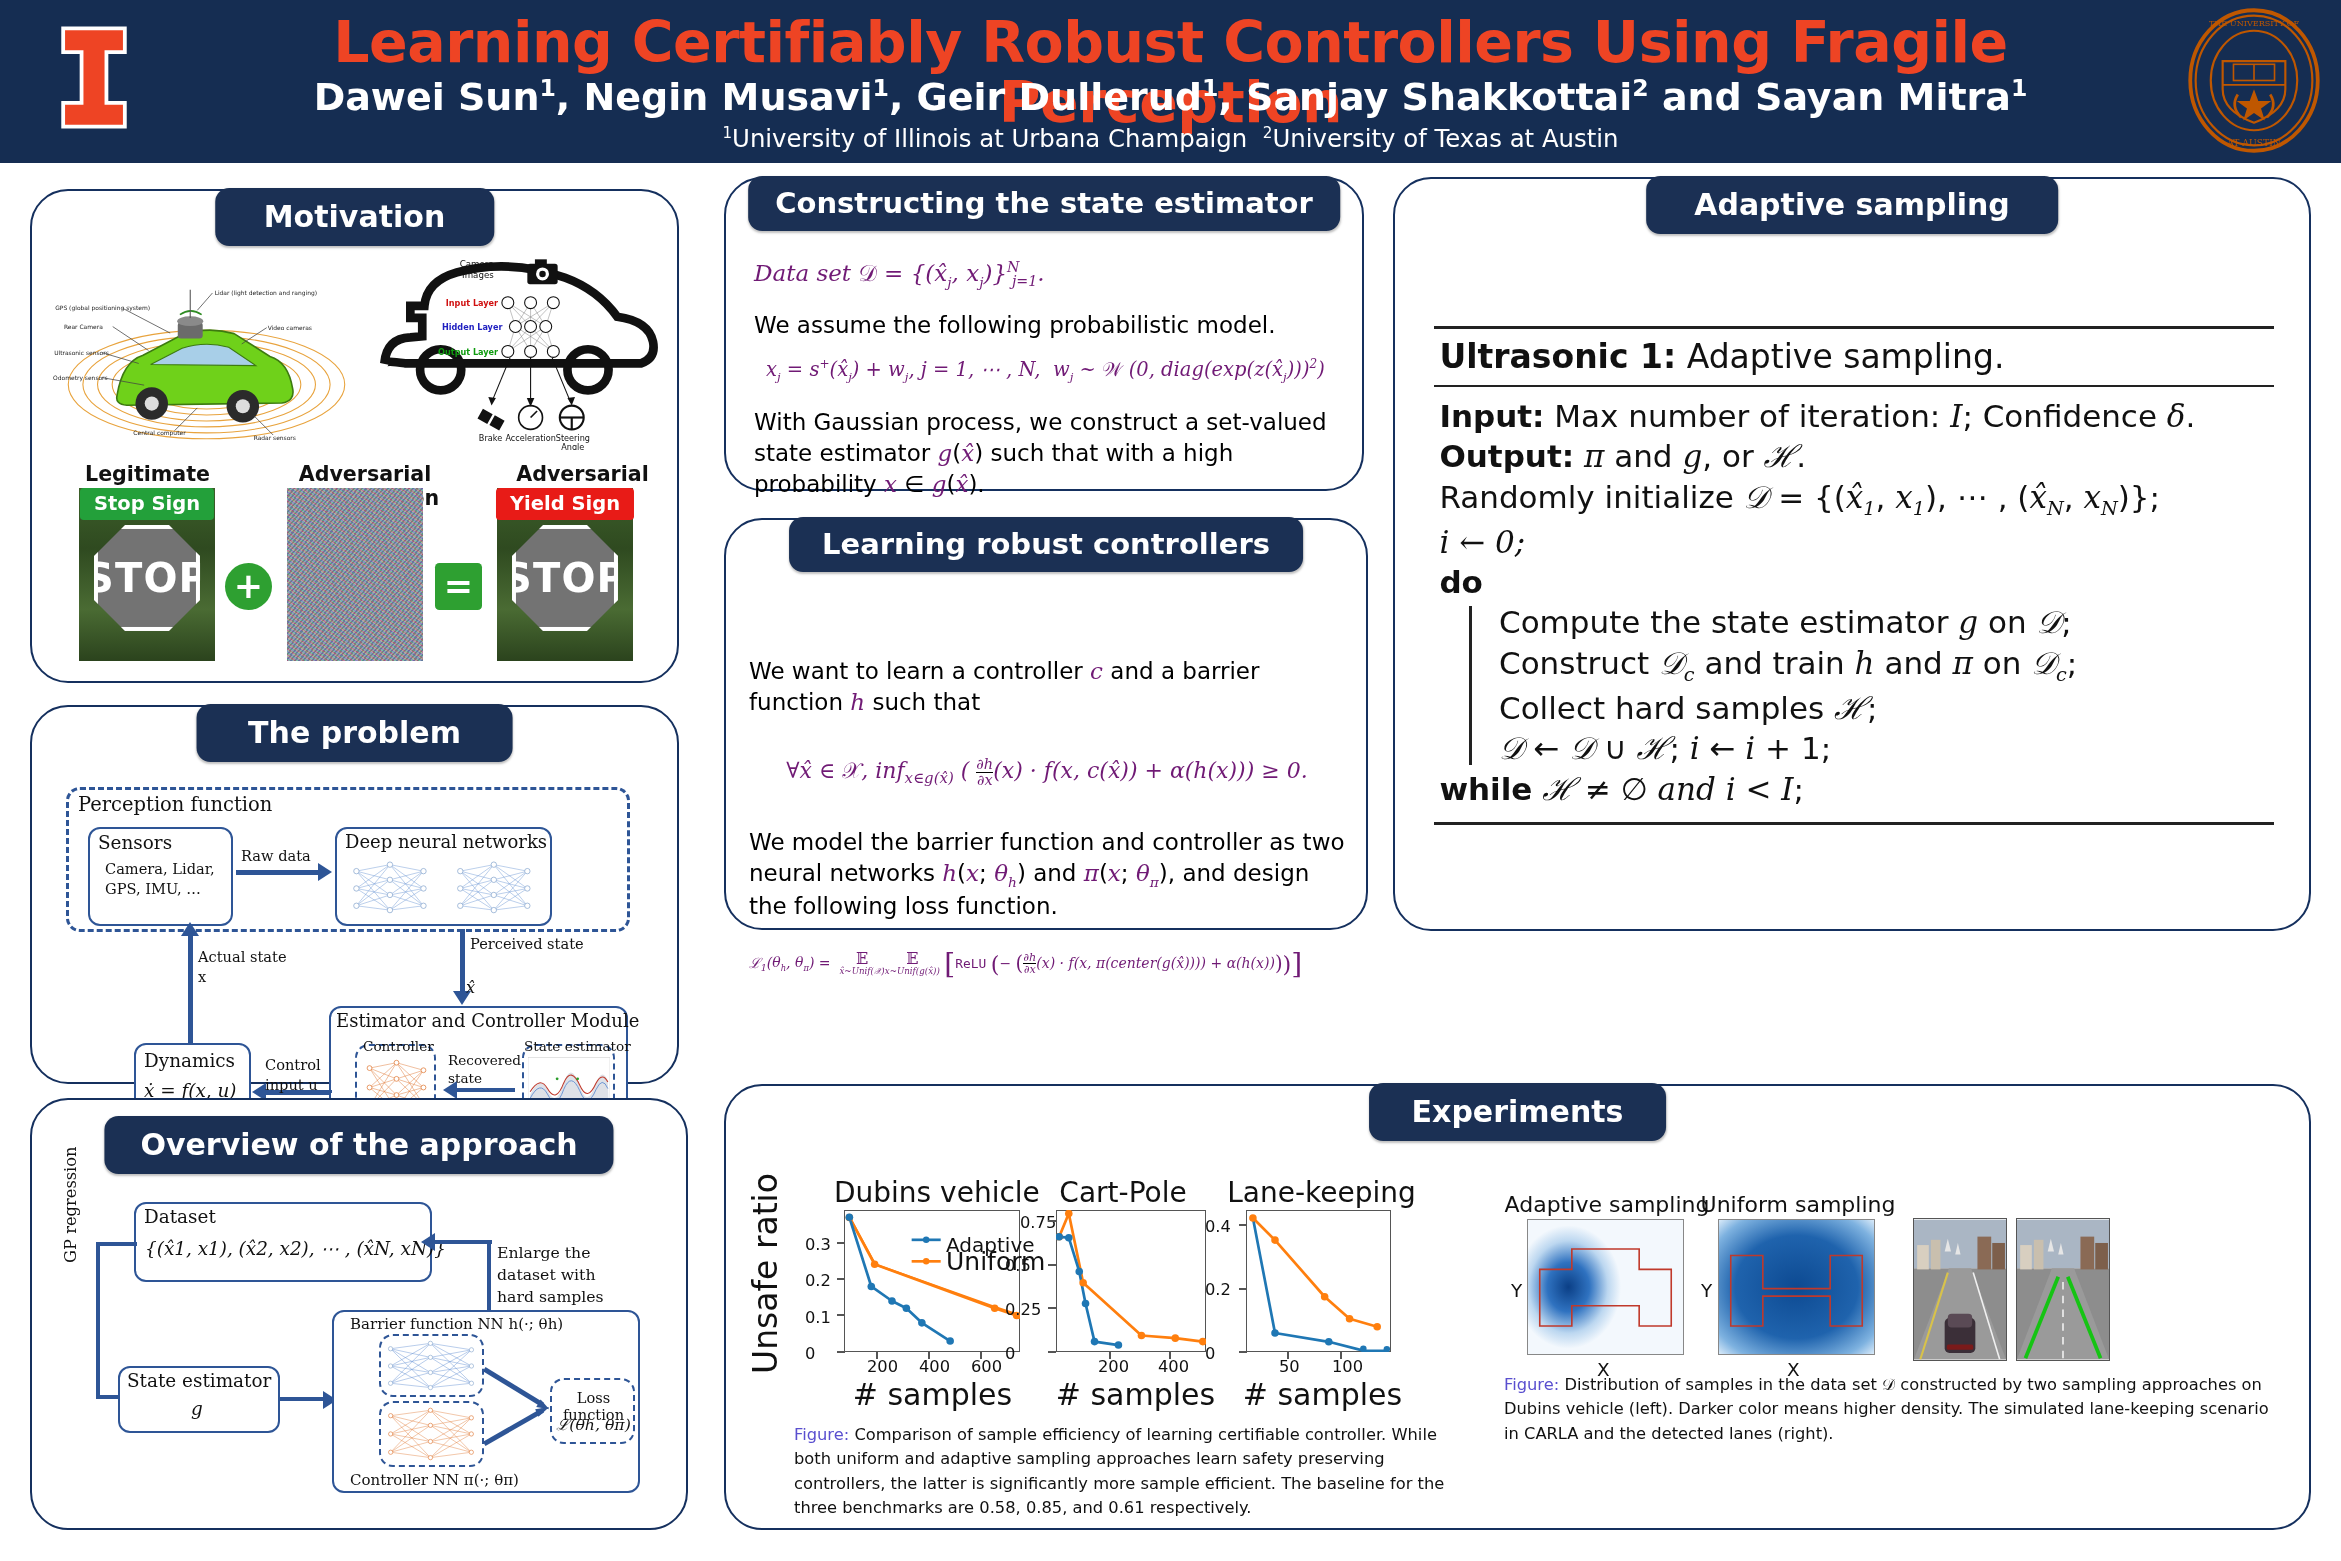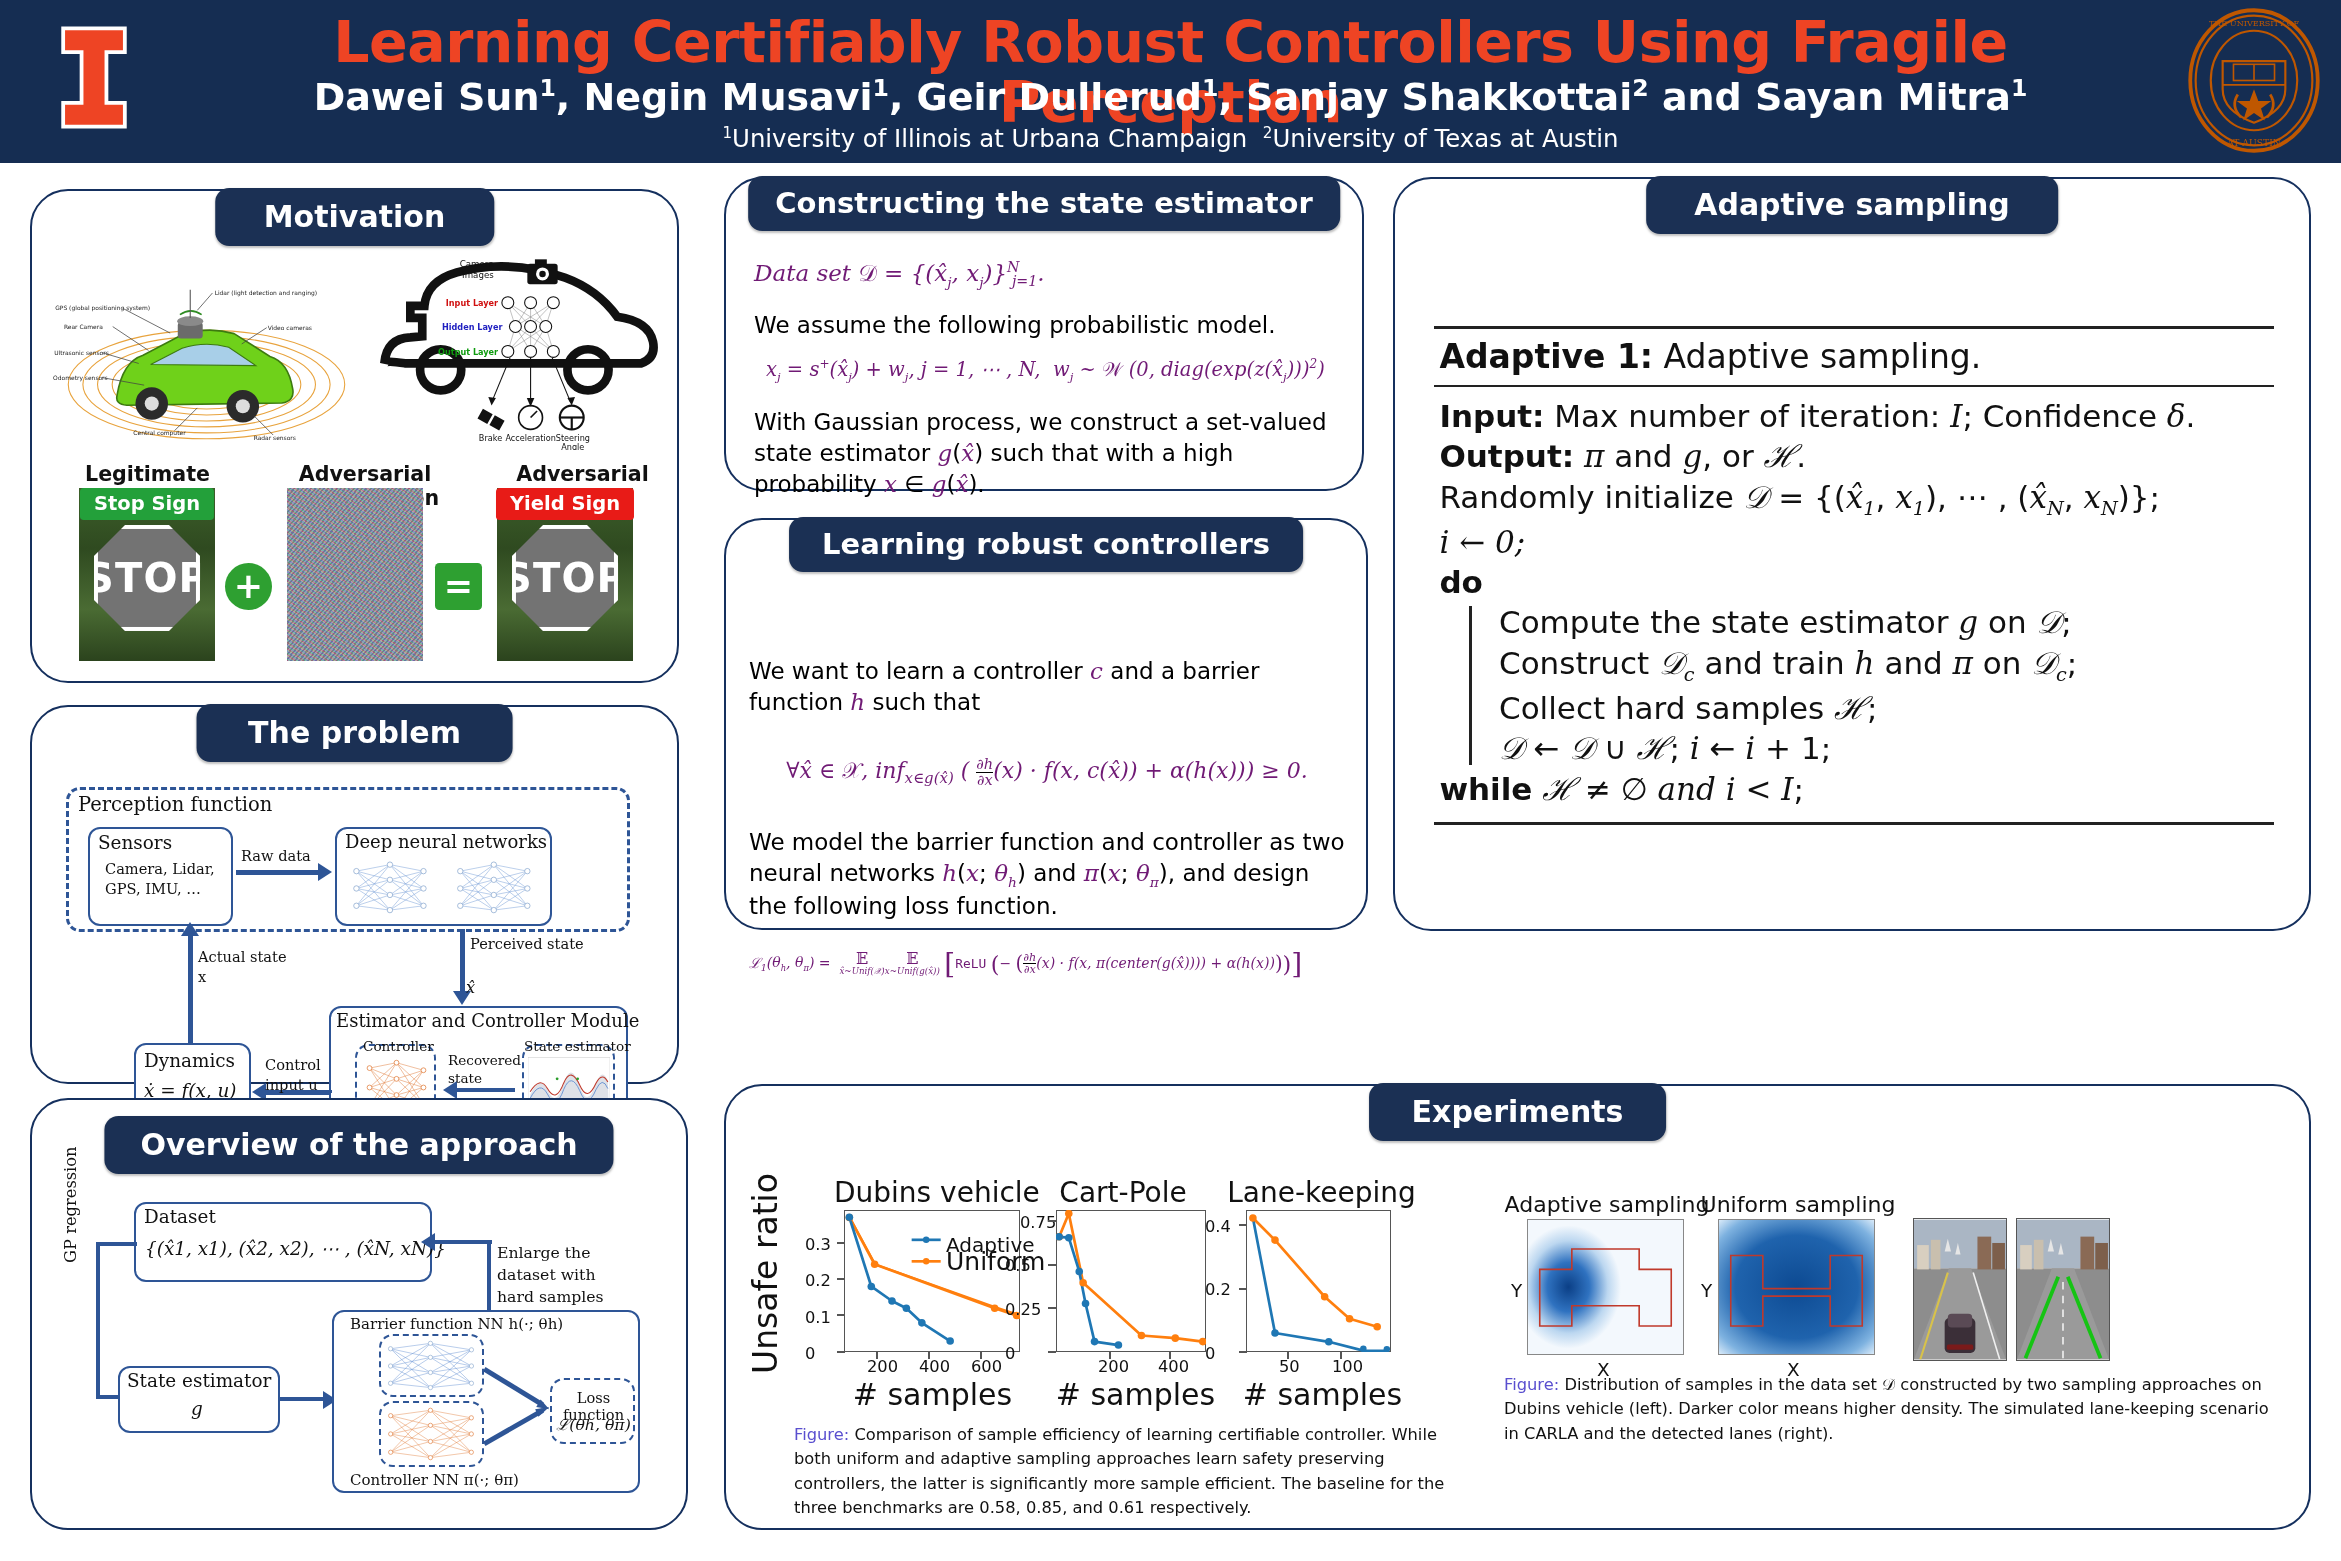--- a/index.html
+++ b/index.html
@@ -685,21 +685,21 @@
         <span style="font-size:2.0em; vertical-align:middle; font-style:normal;">[</span><span style="font-style:normal; font-family:'DejaVu Sans Mono',monospace; font-size:.92em;">ReLU</span> <span style="font-size:1.6em; vertical-align:middle; font-style:normal;">(</span>− <span style="font-size:1.4em; vertical-align:middle; font-style:normal;">(</span><span style="display:inline-block; text-align:center; vertical-align:middle; font-size:.8em; line-height:1.0;"><span style="display:block; border-bottom:1.1px solid #000;">∂<i>h</i></span><span style="display:block;">∂<i>x</i></span></span>(<i>x</i>) · <i>f</i>(<i>x</i>, π(center(<i>g</i>(<i>x̂</i>)))) + α(<i>h</i>(<i>x</i>))<span style="font-size:1.4em; vertical-align:middle; font-style:normal;">)</span><span style="font-size:1.6em; vertical-align:middle; font-style:normal;">)</span><span style="font-size:2.0em; vertical-align:middle; font-style:normal;">]</span>
       </div>
     </div>
   </div>
 
   <div class="panel" style="left:1393px; top:177px; width:918px; height:754px;">
     <div class="panel-title" style="padding:14px 48px; font-size:30px;">Adaptive sampling</div>
 
     <div class="algo" style="left:39px; top:147px; width:840px;">
       <div class="algo-hdr">
-        <span class="b">Adaptive 1:</span><span> Adaptive sampling.</span>
+        <span class="b">Ultrasonic 1:</span><span> Adaptive sampling.</span>
       </div>
       <div style="padding:8.7px 0 13px 0;">
         <div class="algo-line">
           <span class="b">Input:</span> Max number of iteration: <span class="it">I</span>; Confidence <span class="it">δ</span>.
         </div>
         <div class="algo-line">
           <span class="b">Output:</span> <span class="it">π</span> and <span class="it">g</span>, or <span class="cal">ℋ</span>.
         </div>
         <div class="algo-line">
           Randomly initialize <span class="cal">𝒟</span> = {(<span class="it">x̂<sub style="font-size:.62em">1</sub></span>, <span class="it">x<sub style="font-size:.62em">1</sub></span>), ⋯ , (<span class="it">x̂<sub style="font-size:.62em">N</sub></span>, <span class="it">x<sub style="font-size:.62em">N</sub></span>)};

